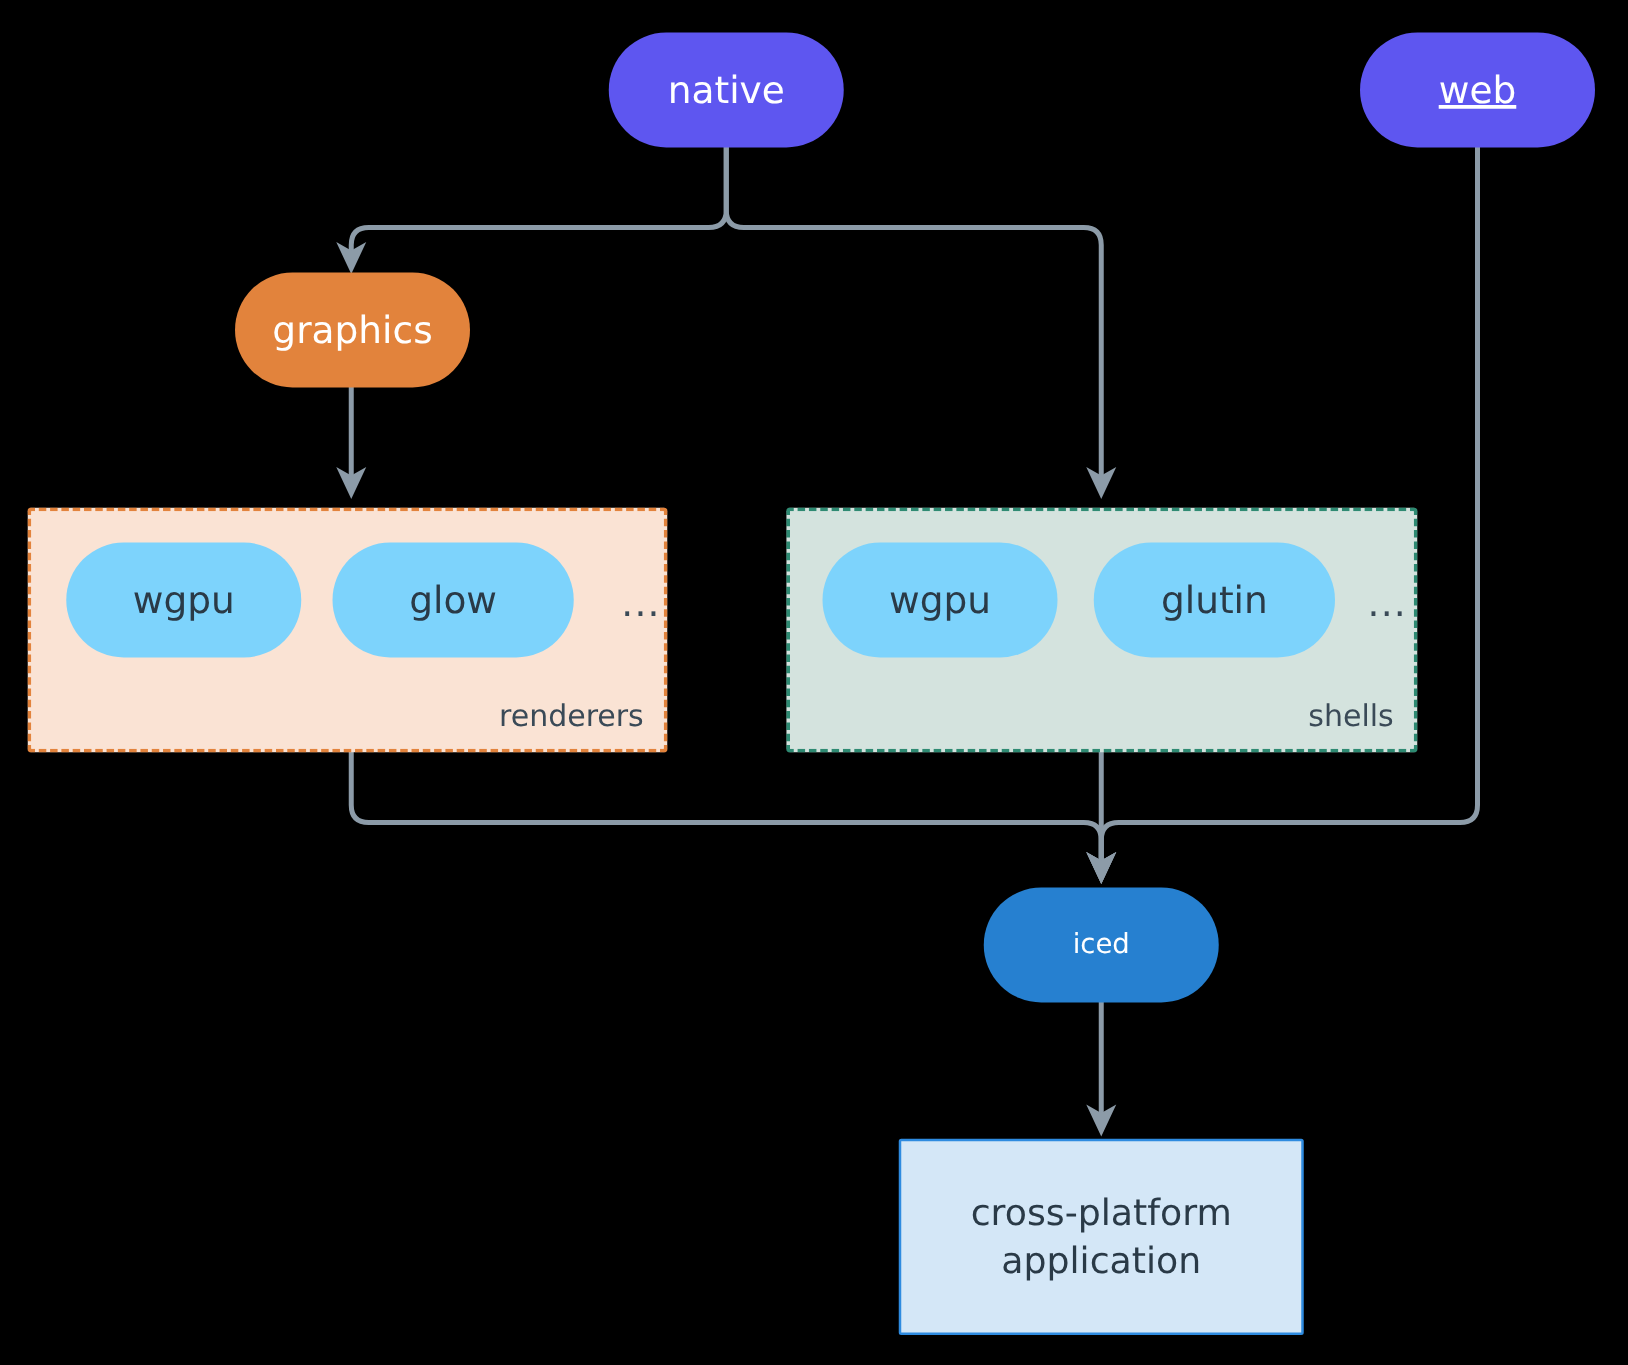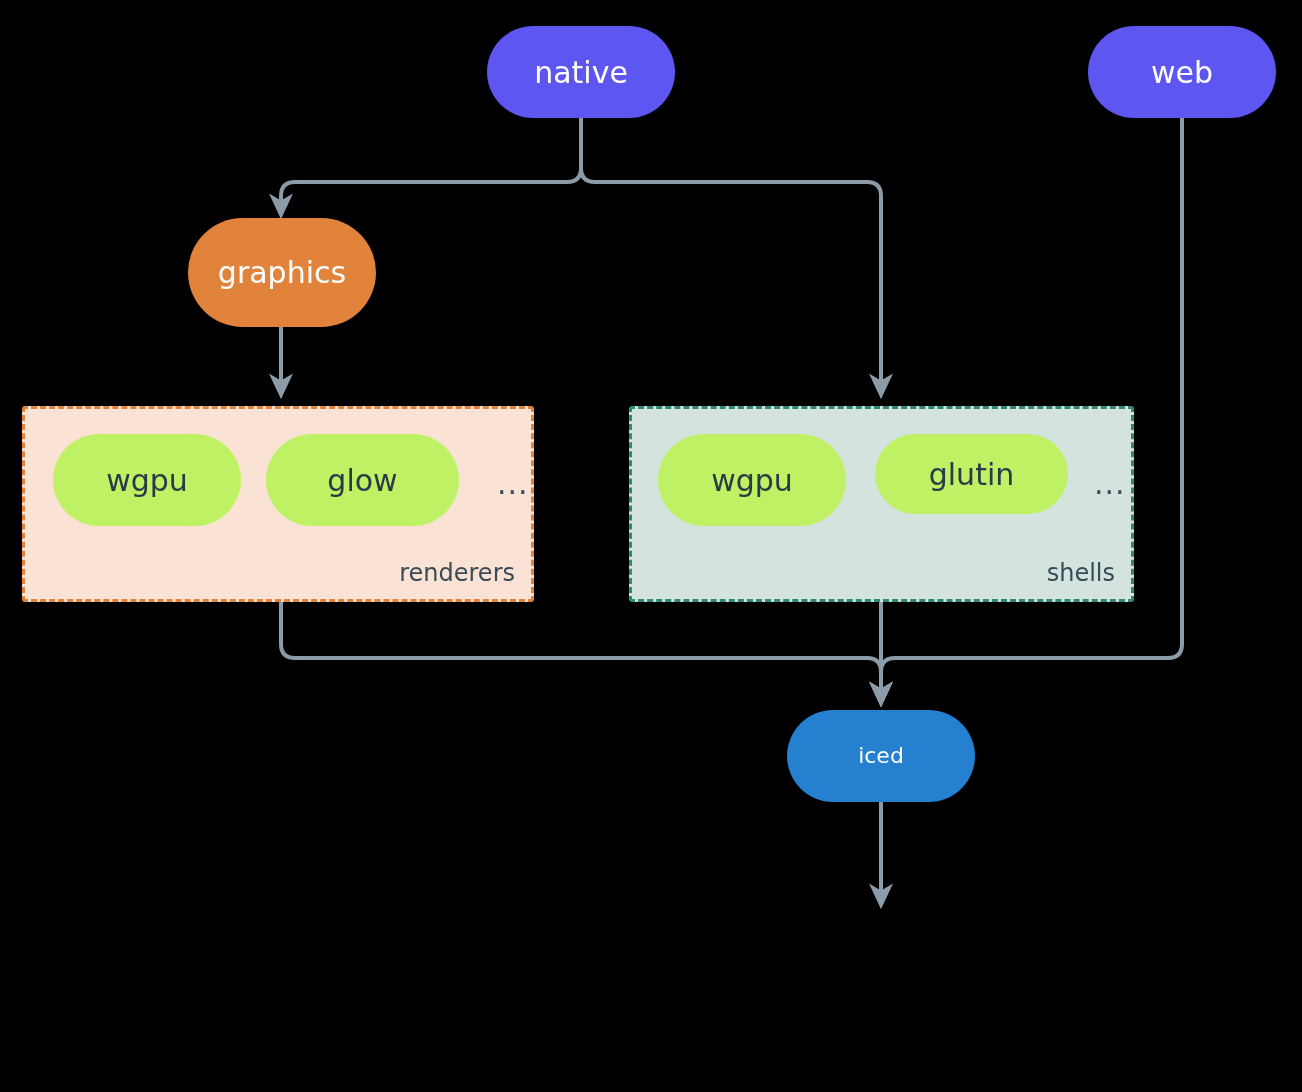--- a/index.html
+++ b/index.html
@@ -77,21 +77,21 @@
     position: absolute;
     font-size: 24px;
     color: #3A4A57;
     white-space: nowrap;
   }
   .leaf {
     position: absolute;
     display: flex;
     align-items: center;
     justify-content: center;
-    background: #bef264;
+    background: #7dd3fc;
     color: #2A3A47;
     border-radius: 999px;
     font-size: 30px;
     box-sizing: border-box;
   }
   .ellipsis {
     position: absolute;
     font-size: 30px;
     color: #3A4A57;
     letter-spacing: 1px;
@@ -121,48 +121,52 @@
 
     <path d="M1182,117 L1182,644 Q1182,658 1168,658 L895,658 Q881,658 881,672 L881,700" fill="none" stroke="#8C9BA8" stroke-width="4" stroke-linecap="round" marker-end="url(#arrowhead)"></path>
 
     <path d="M881,801 L881,902" fill="none" stroke="#8C9BA8" stroke-width="4" stroke-linecap="round" marker-end="url(#arrowhead)"></path>
   </svg>
 
   <div class="node pill node-native" style="left:487px; top:26px; width:188px; height:92px;">
     <span>native</span>
   </div>
 
-  <div class="node pill node-web" style="left:1088px; top:26px; width:188px; height:92px;">
+  <div class="node pill node-web" style="left:1088px; top:26px; width:188px; height:92px;text-decoration:underline;">
     <span>web</span>
   </div>
 
-  <div class="node pill node-graphics" style="left:188px; top:218px; width:188px; height:109px;">
+  <div class="node pill node-graphics" style="left:188px; top:218px; width:188px; height:92px;">
     <span>graphics</span>
   </div>
 
   <div class="group group-renderers" style="left:22px; top:406px; width:512px; height:196px;">
     <div class="leaf" style="left:28px; top:25px; width:188px; height:92px;">
       <span>wgpu</span>
     </div>
     <div class="leaf" style="left:241px; top:25px; width:193px; height:92px;">
       <span>glow</span>
     </div>
     <div class="ellipsis" style="left:472px; top:57px;">...</div>
     <div class="group-label" style="right:16px; bottom:12px;text-align:right;">renderers</div>
   </div>
 
   <div class="group group-shells" style="left:629px; top:406px; width:505px; height:196px;">
     <div class="leaf" style="left:26px; top:25px; width:188px; height:92px;">
       <span>wgpu</span>
     </div>
-    <div class="leaf" style="left:243px; top:25px; width:193px; height:80px;">
+    <div class="leaf" style="left:243px; top:25px; width:193px; height:92px;">
       <span>glutin</span>
     </div>
     <div class="ellipsis" style="left:462px; top:57px;">...</div>
     <div class="group-label" style="right:16px; bottom:12px;">shells</div>
   </div>
 
   <div class="node pill node-iced" style="left:787px; top:710px; width:188px; height:92px;">
     <span>iced</span>
   </div>
 
+  <div class="node node-app" style="left:719px; top:911px; width:324px; height:157px;">
+    <span>cross-platform</span>
+    <span class="line2">application</span>
+  </div>
 
 </div>
 
 </body></html>

